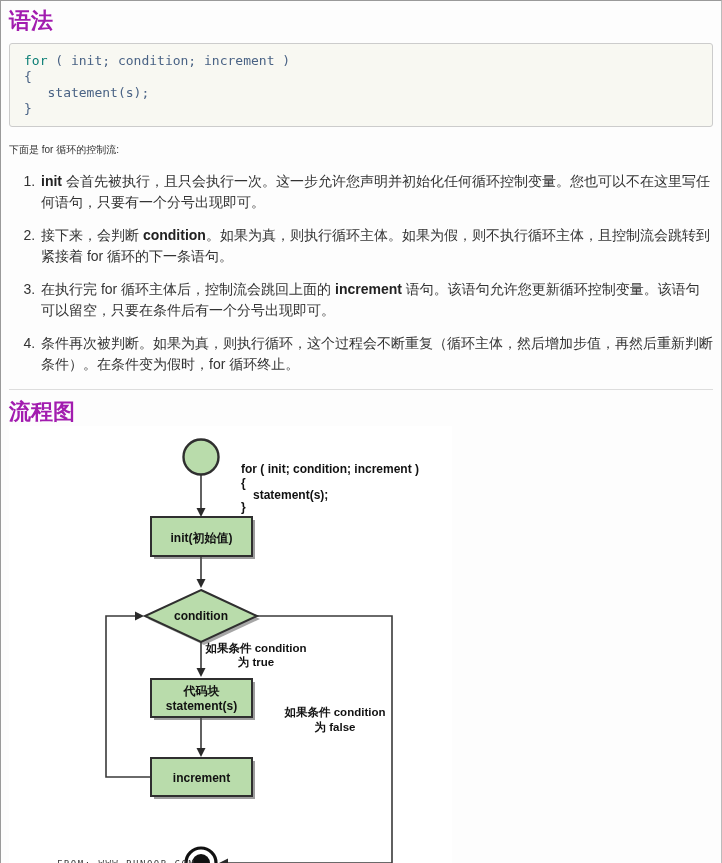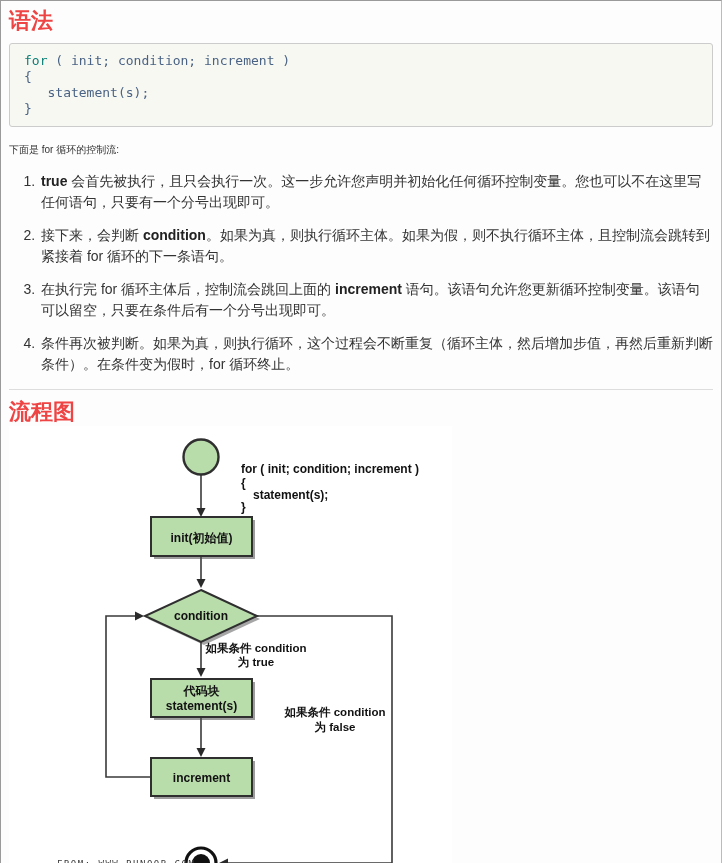--- a/index.html
+++ b/index.html
@@ -13,21 +13,21 @@
     border-left: 1px solid #9a9a9a;
     border-top: 1px solid #9a9a9a;
     border-right: 1px solid #bbb;
     overflow: hidden;
   }
   .page { padding: 0 8px; }
 
   h2.sec-heading {
     font-size: 22px;
     font-weight: bold;
-    color: #ef4444;
+    color: #a21caf;
     margin: 8px 0 10px 0;
     line-height: 24px;
   }
   .intro-line {
     font-size: 14px;
     margin: 0 0 12px 0;
     line-height: 19px;
   }
   .intro-line b { color: #222; }
 
@@ -86,21 +86,21 @@
   <div class="code-block">
     <div class="code-line"><span class="tok-kwd">for</span><span> ( init; condition; increment )</span></div>
     <div class="code-line">{</div>
     <div class="code-line">   statement(s);</div>
     <div class="code-line">}</div>
   </div>
 
   <p class="flow-intro">下面是 for 循环的控制流:</p>
 
   <ol class="control-flow">
-    <li><span></span><b>true</b><span> 会首先被执行，且只会执行一次。这一步允许您声明并初始化任何循环控制变量。您也可以不在这里写任何语句，只要有一个分号出现即可。</span></li>
+    <li><span></span><b>init</b><span> 会首先被执行，且只会执行一次。这一步允许您声明并初始化任何循环控制变量。您也可以不在这里写任何语句，只要有一个分号出现即可。</span></li>
     <li><span>接下来，会判断 </span><b>condition</b><span>。如果为真，则执行循环主体。如果为假，则不执行循环主体，且控制流会跳转到紧接着 for 循环的下一条语句。</span></li>
     <li><span>在执行完 for 循环主体后，控制流会跳回上面的 </span><b>increment</b><span> 语句。该语句允许您更新循环控制变量。该语句可以留空，只要在条件后有一个分号出现即可。</span></li>
     <li><span>条件再次被判断。如果为真，则执行循环，这个过程会不断重复（循环主体，然后增加步值，再然后重新判断条件）。在条件变为假时，for 循环终止。</span><b></b><span></span></li>
   </ol>
 
   <hr class="sep">
 
   <h2 class="sec-heading flow-heading">流程图</h2>
 
   <div class="flowchart-wrap">

